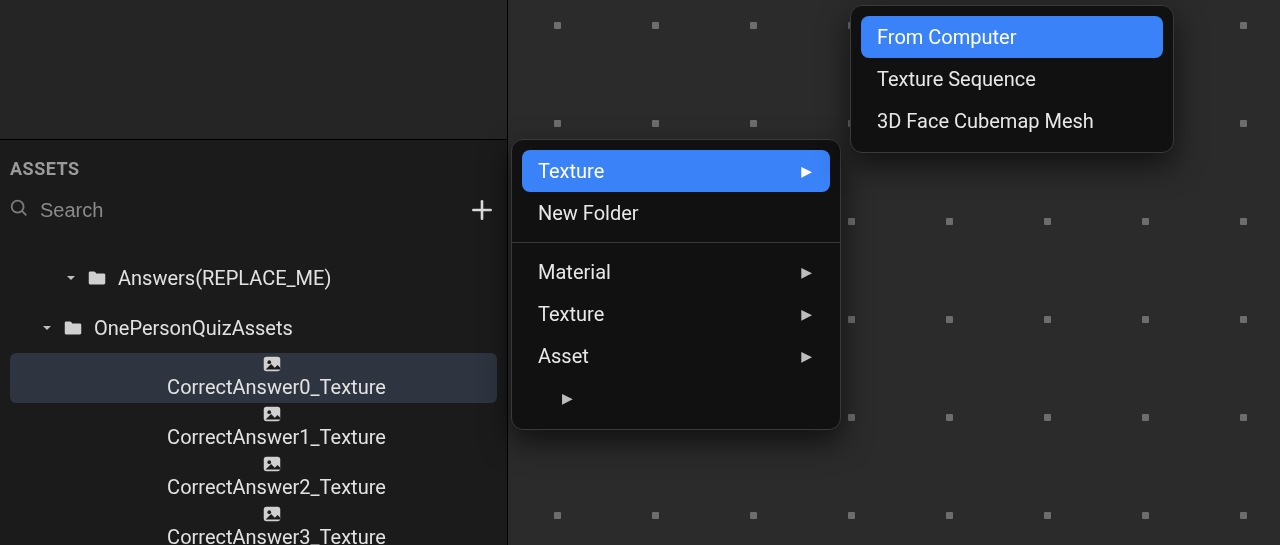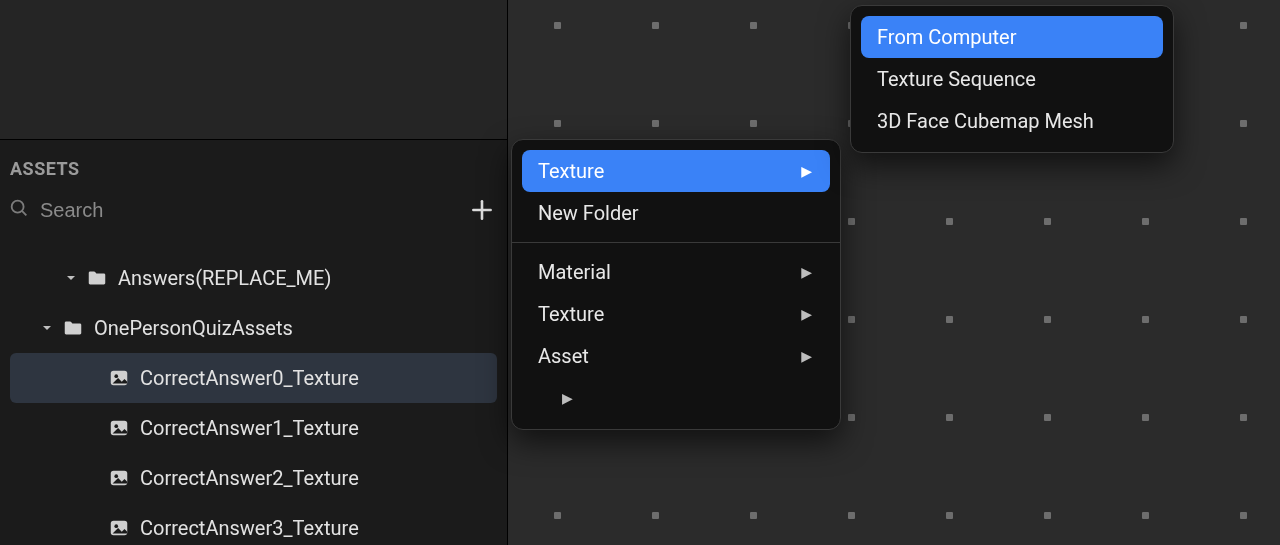--- a/index.html
+++ b/index.html
@@ -61,21 +61,21 @@
     cursor: default;
     border-radius: 6px;
     margin: 0 10px;
     padding-right: 8px;
   }
   .tree-row.selected { background: #2e3540; }
   .chev { width: 18px; display: inline-flex; justify-content: center; color: #bfbfbf; margin-right: 6px; }
   .ico { width: 22px; height: 22px; display: inline-flex; align-items: center; justify-content: center; margin-right: 10px; color: #d0d0d0; }
   .indent-0 { padding-left: 28px; }
   .indent-1 { padding-left: 52px; }
-  .indent-2 { padding-left: 98px; }
+  .indent-2 { padding-left: 54px; flex-direction: column; }
 
   
   .canvas {
     position: absolute;
     left: 508px; top: 0;
     width: 772px; height: 545px;
     background: #2b2b2b;
   }
   .dot {
     position: absolute;

